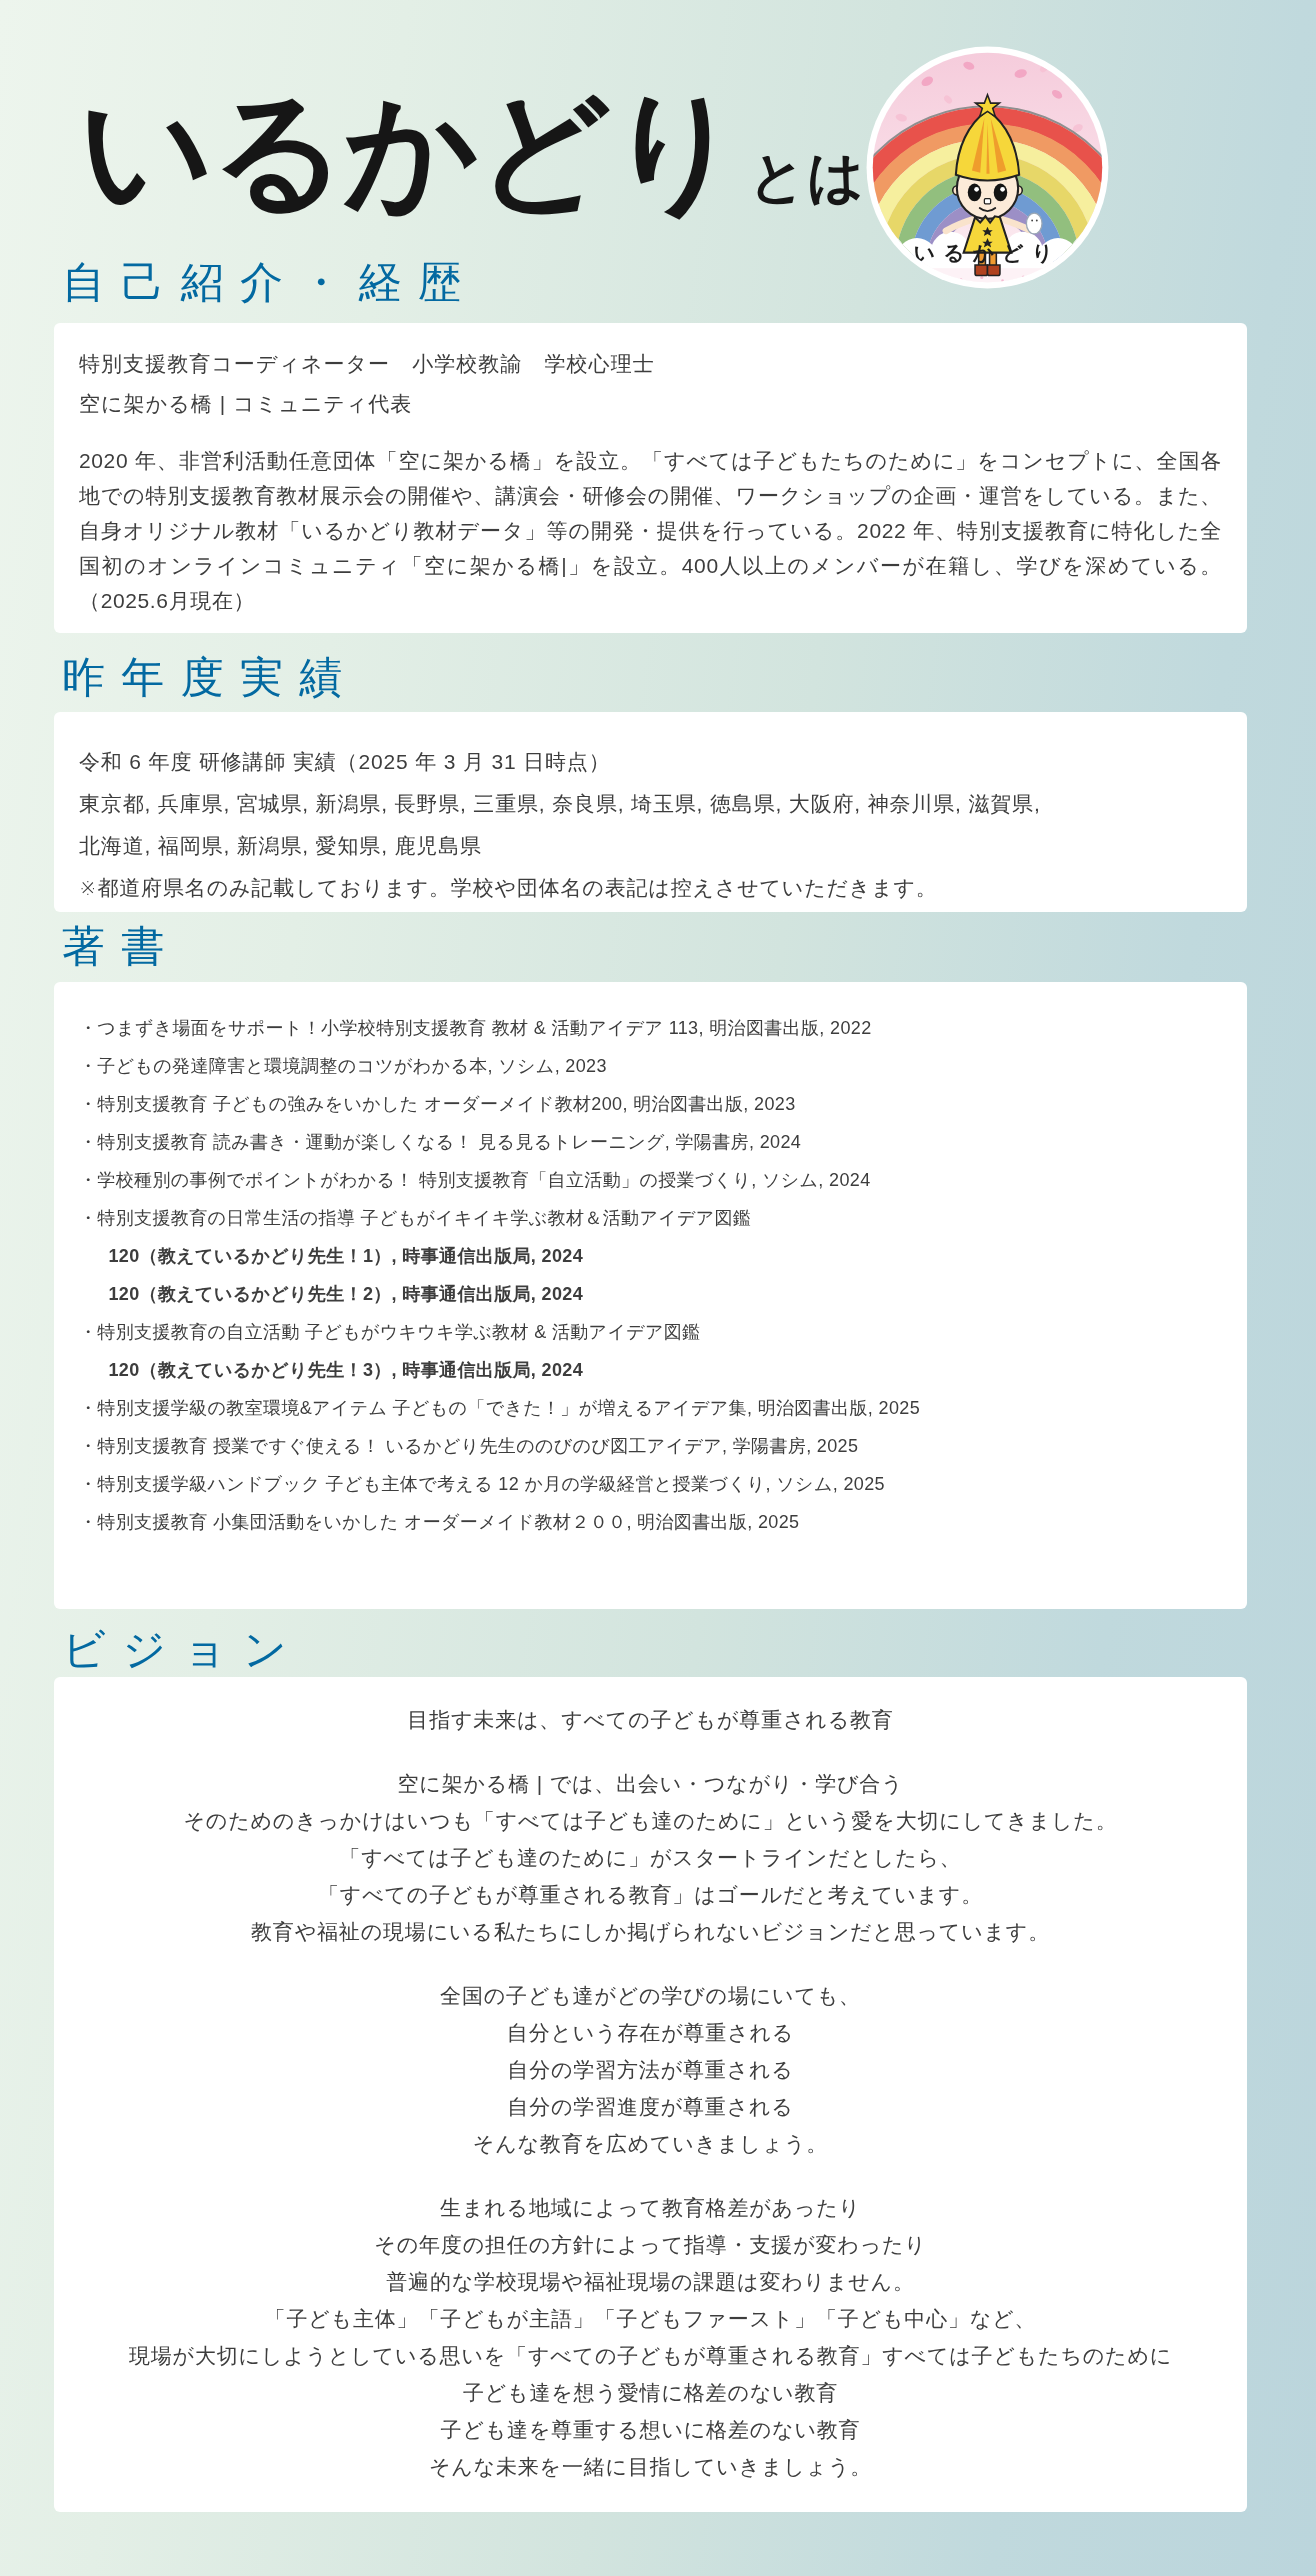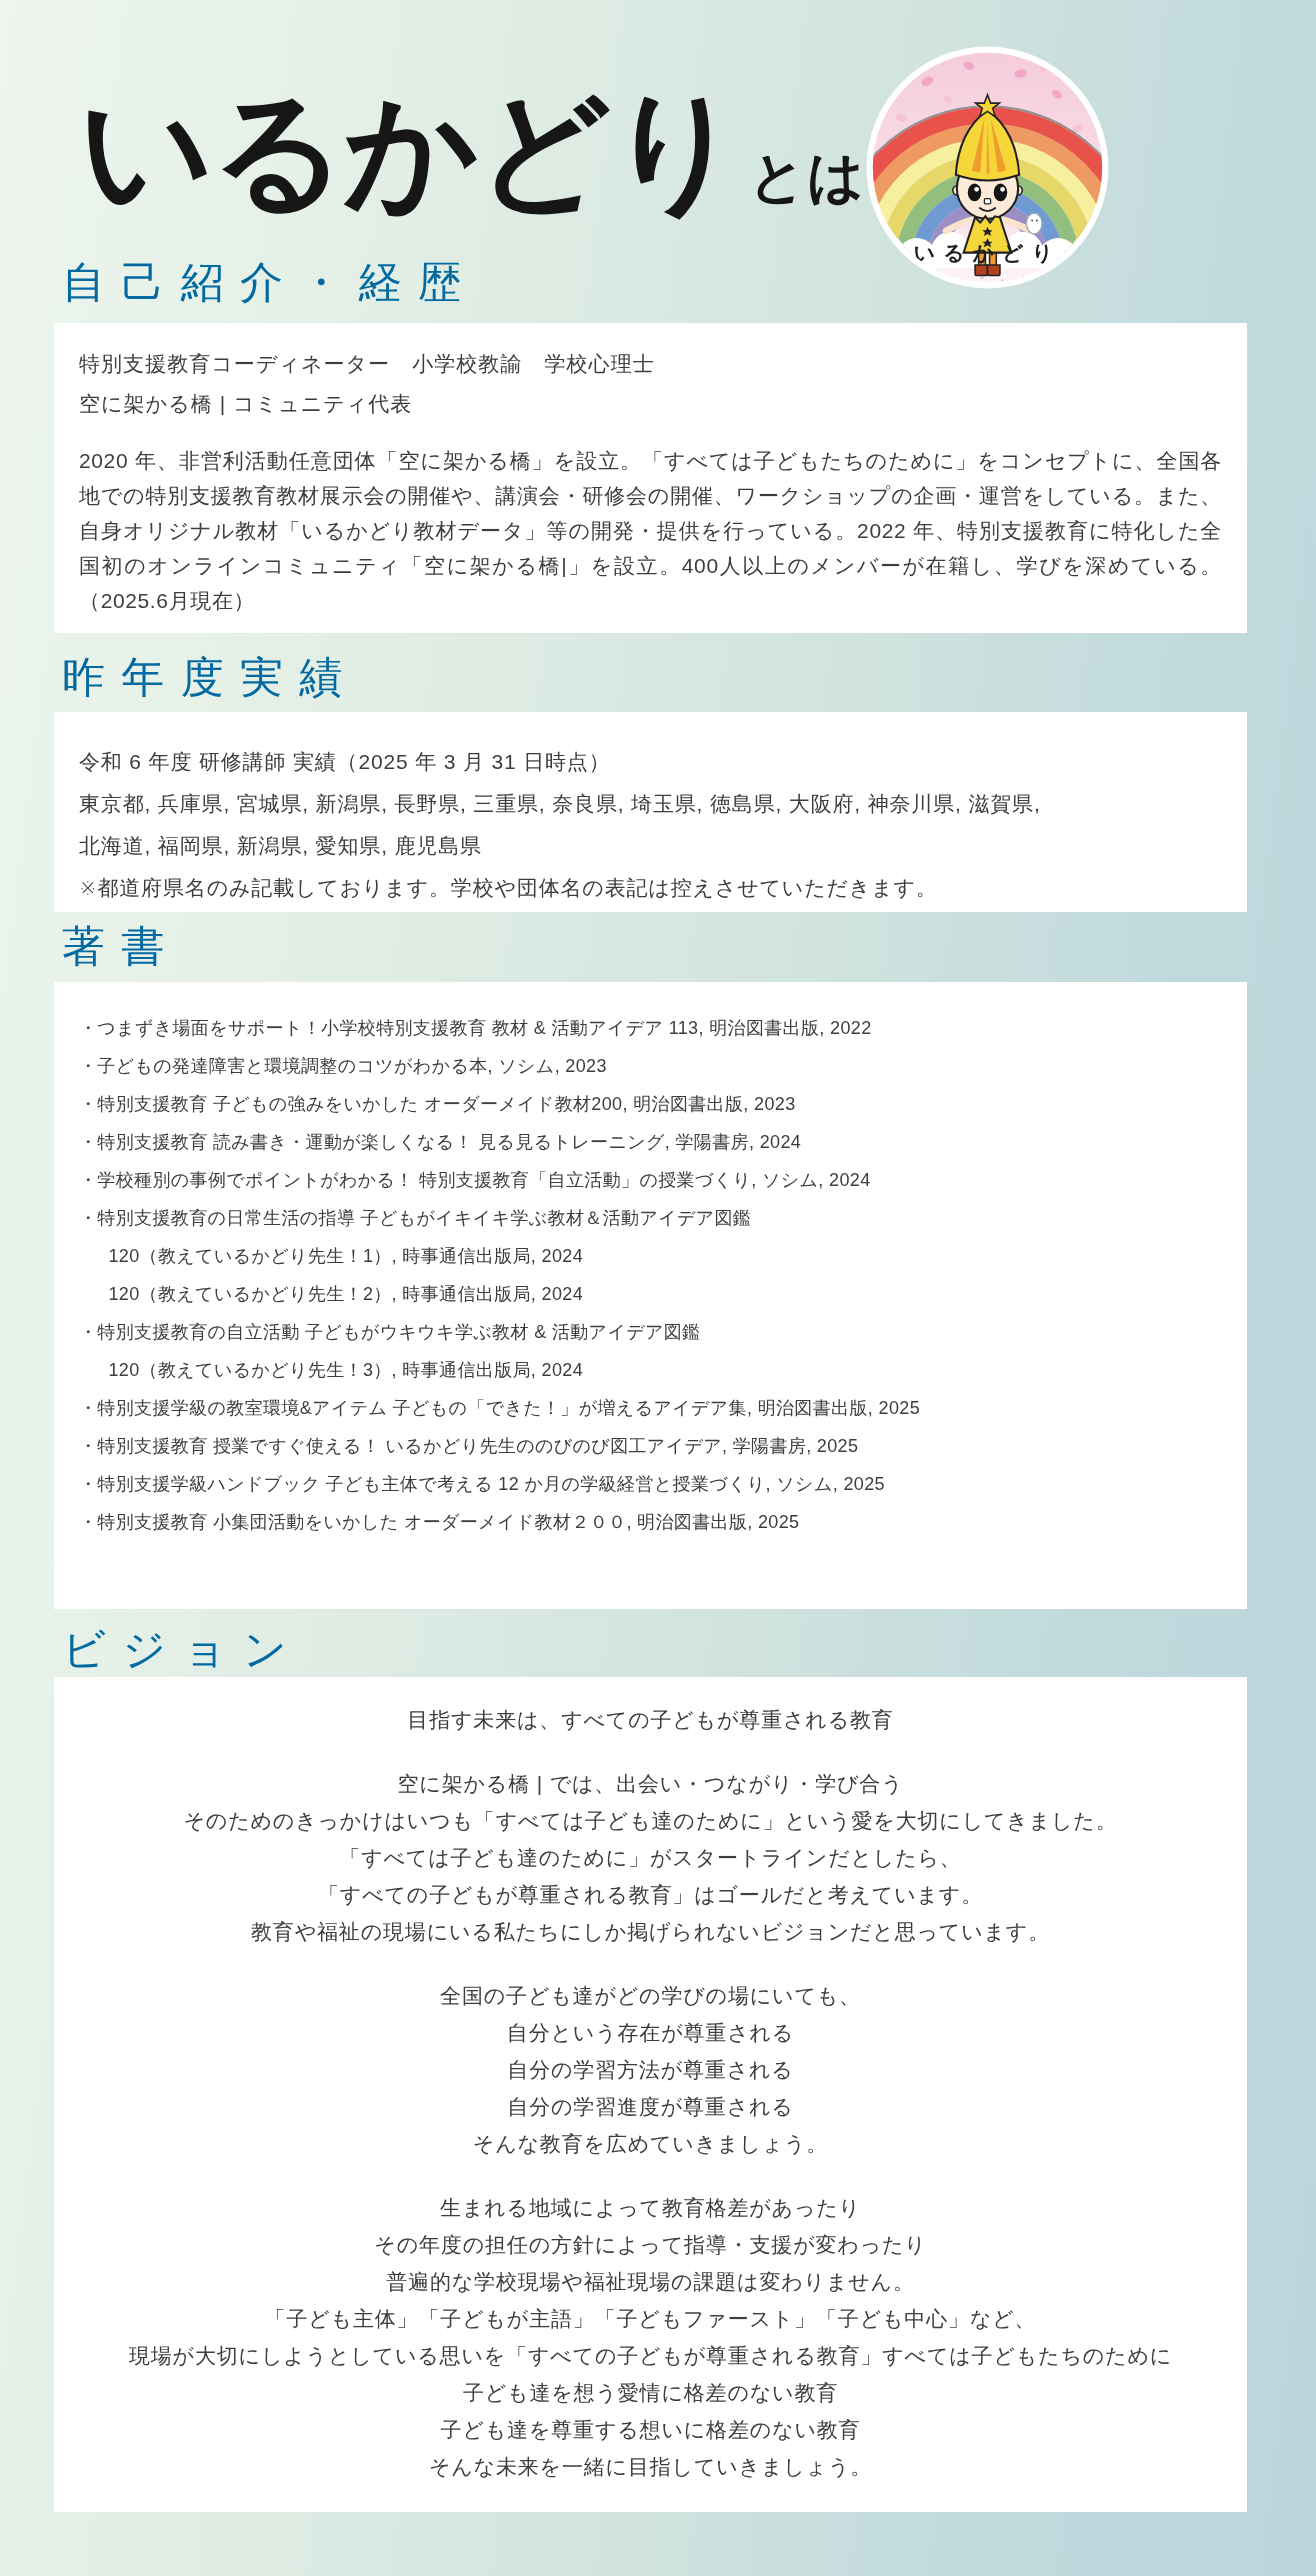--- a/index.html
+++ b/index.html
@@ -22,34 +22,34 @@
     position:absolute;left:62px;
     font-size:43px;font-weight:300;letter-spacing:0.38em;
     color:#0369a1;line-height:1;white-space:nowrap;
   }
   #h-profile{top:261px;}
   #h-results{top:656px;}
   #h-books{top:925px;}
   #h-vision{top:1628px;}
   .content-box{
     position:absolute;left:54px;width:1193px;background:#ffffff;
-    box-sizing:border-box;font-weight:300;
+    box-sizing:border-box;font-weight:300;border-radius:6px;
   }
   #box-profile{top:323px;height:310px;padding:21px 25px 18px 25px;}
   #box-results{top:712px;height:200px;padding:29px 25px;}
   #box-books{top:982px;height:627px;padding:27px 25px;}
   #box-vision{top:1677px;height:835px;padding:24px 25px;}
   .profile-line{font-size:21px;line-height:40px;letter-spacing:0.05em;}
   .profile-para{
     margin-top:19px;font-size:21px;line-height:35px;letter-spacing:0.03em;
     text-align:justify;text-justify:inter-ideograph;
   }
   .results-line{font-size:21px;line-height:42px;letter-spacing:0.04em;white-space:nowrap;}
   .book-line{font-size:18px;line-height:38px;letter-spacing:0.02em;white-space:nowrap;}
-  .book-cont{padding-left:29.5px;}
+  .book-cont{padding-left:29.5px;font-weight:bold;}
   .v-line{font-size:21px;line-height:37px;letter-spacing:0.04em;white-space:nowrap;text-align:center;}
   .v-group{margin-top:27px;}
   .v-group:first-child{margin-top:0;}
 </style>
 </head>
 <body>
 
 <div class="title-row">
   <span class="title-main">いるかどり</span>
   <span class="title-suffix">とは</span>

